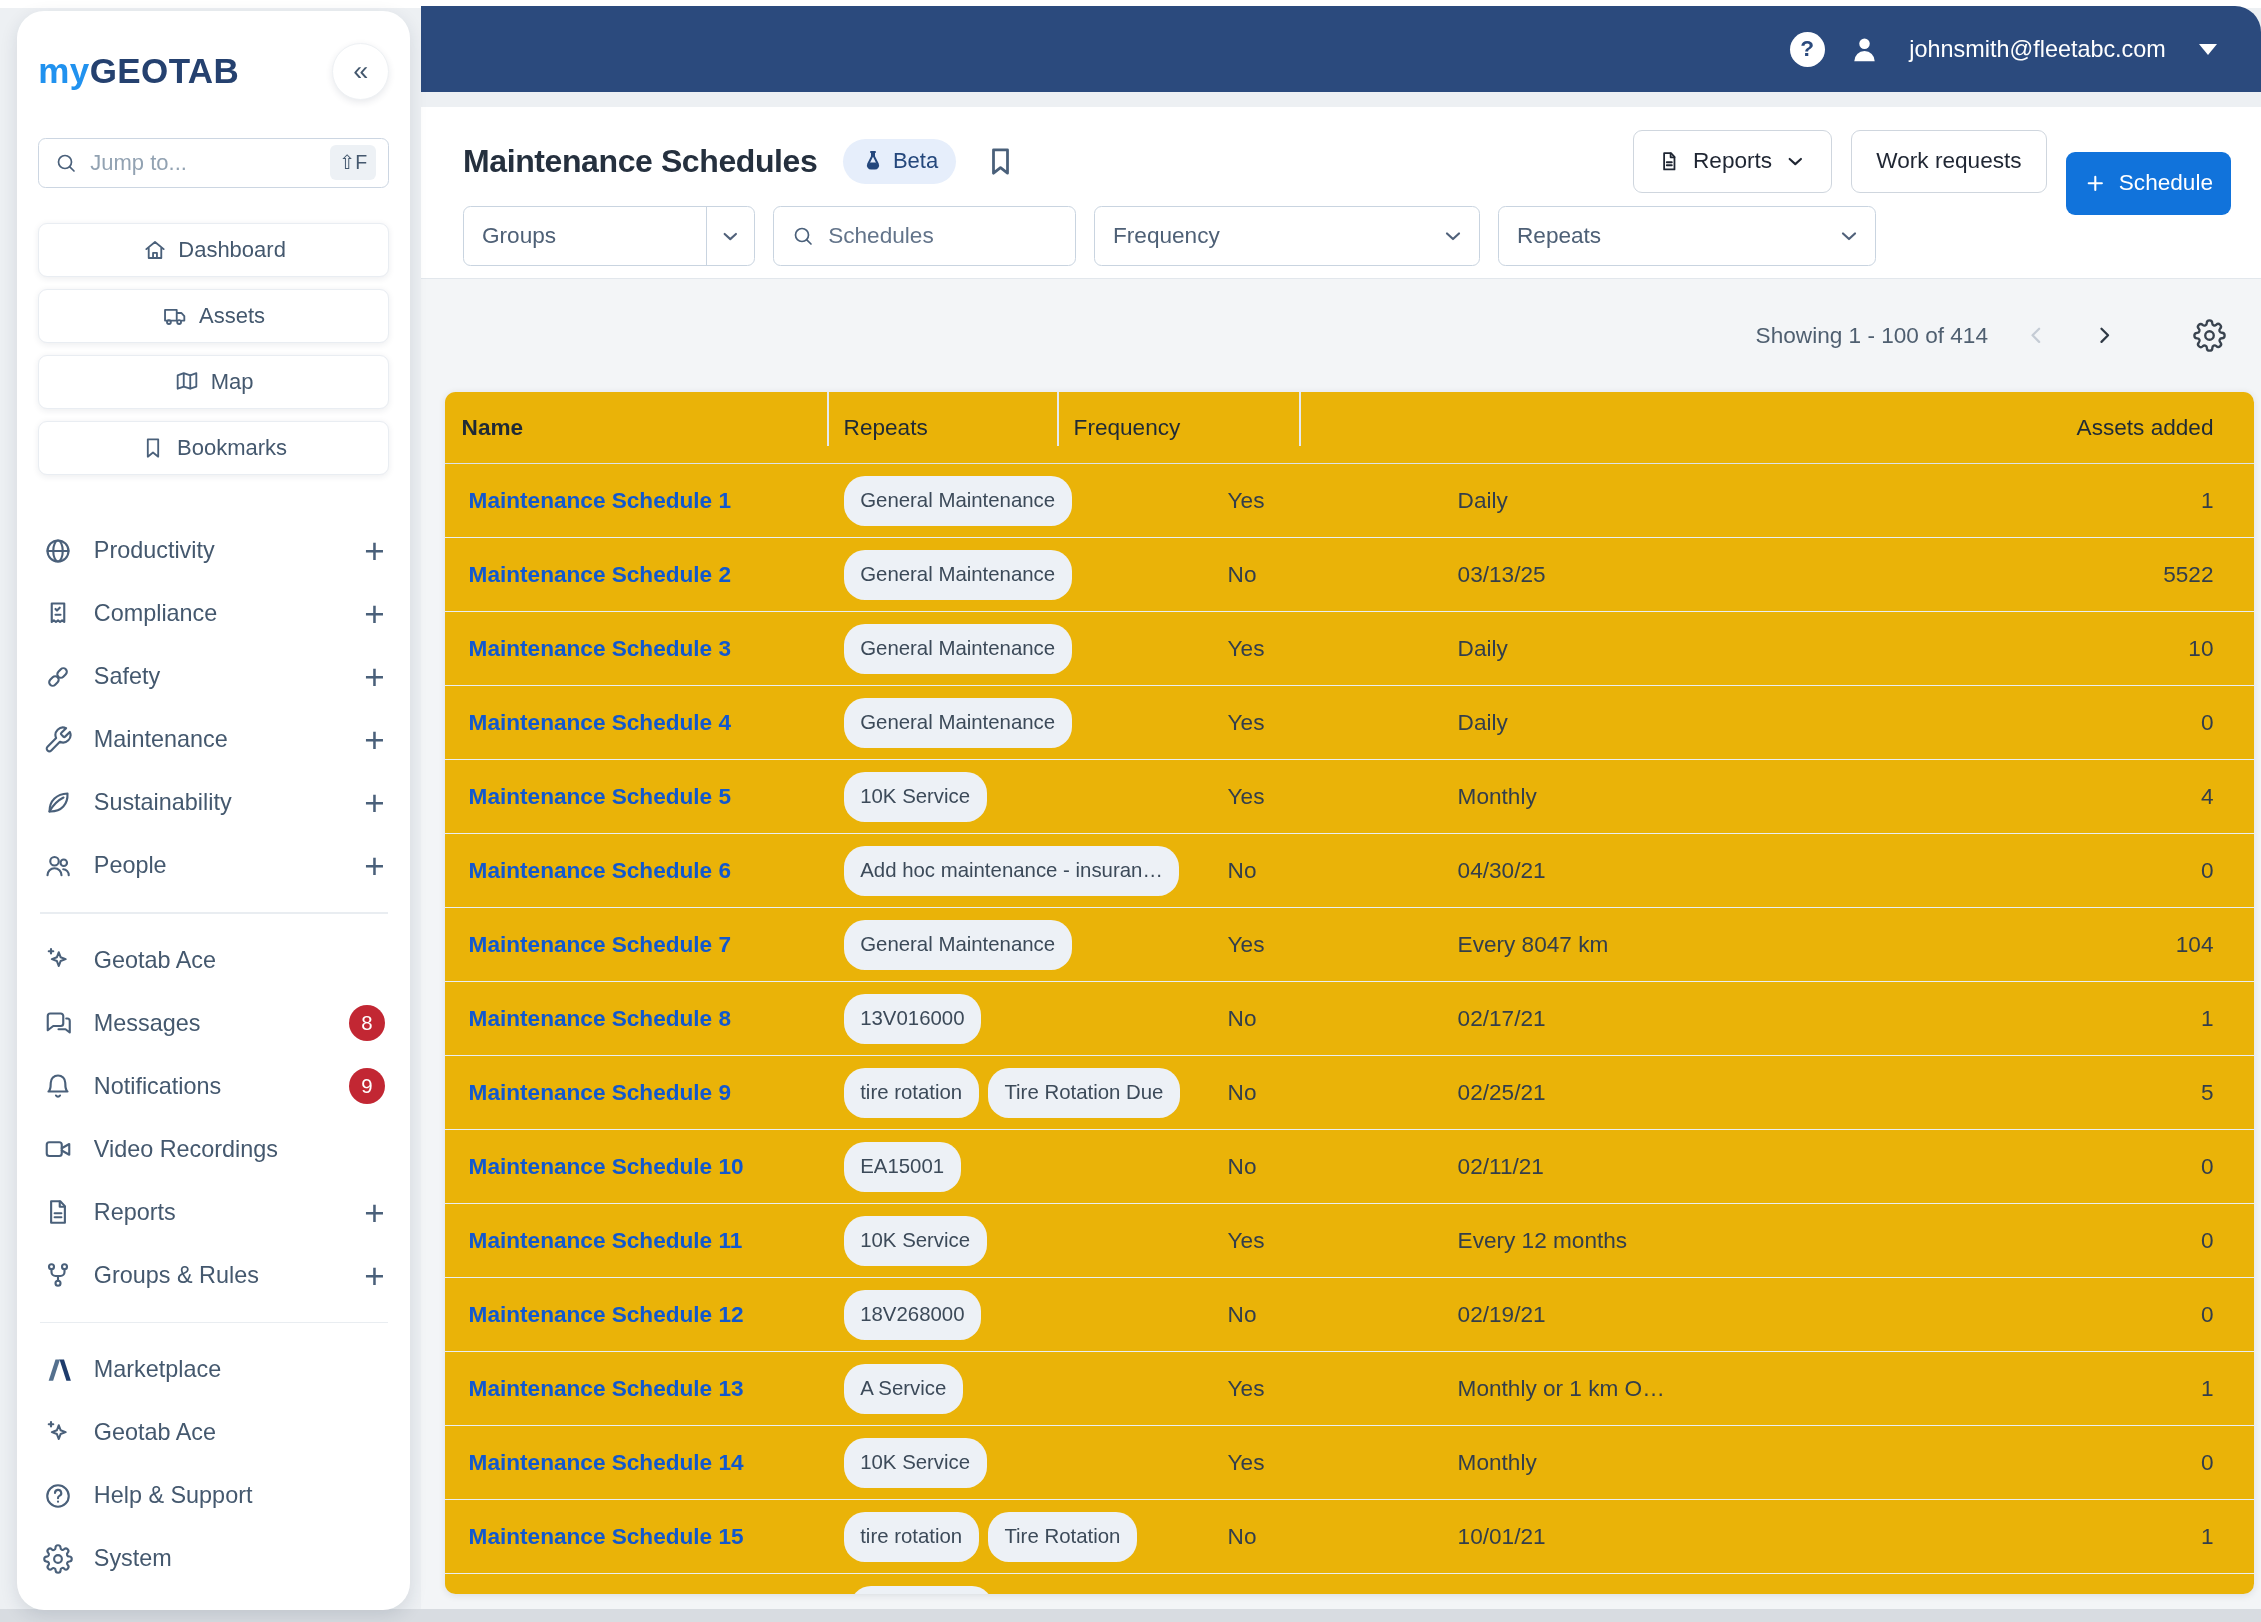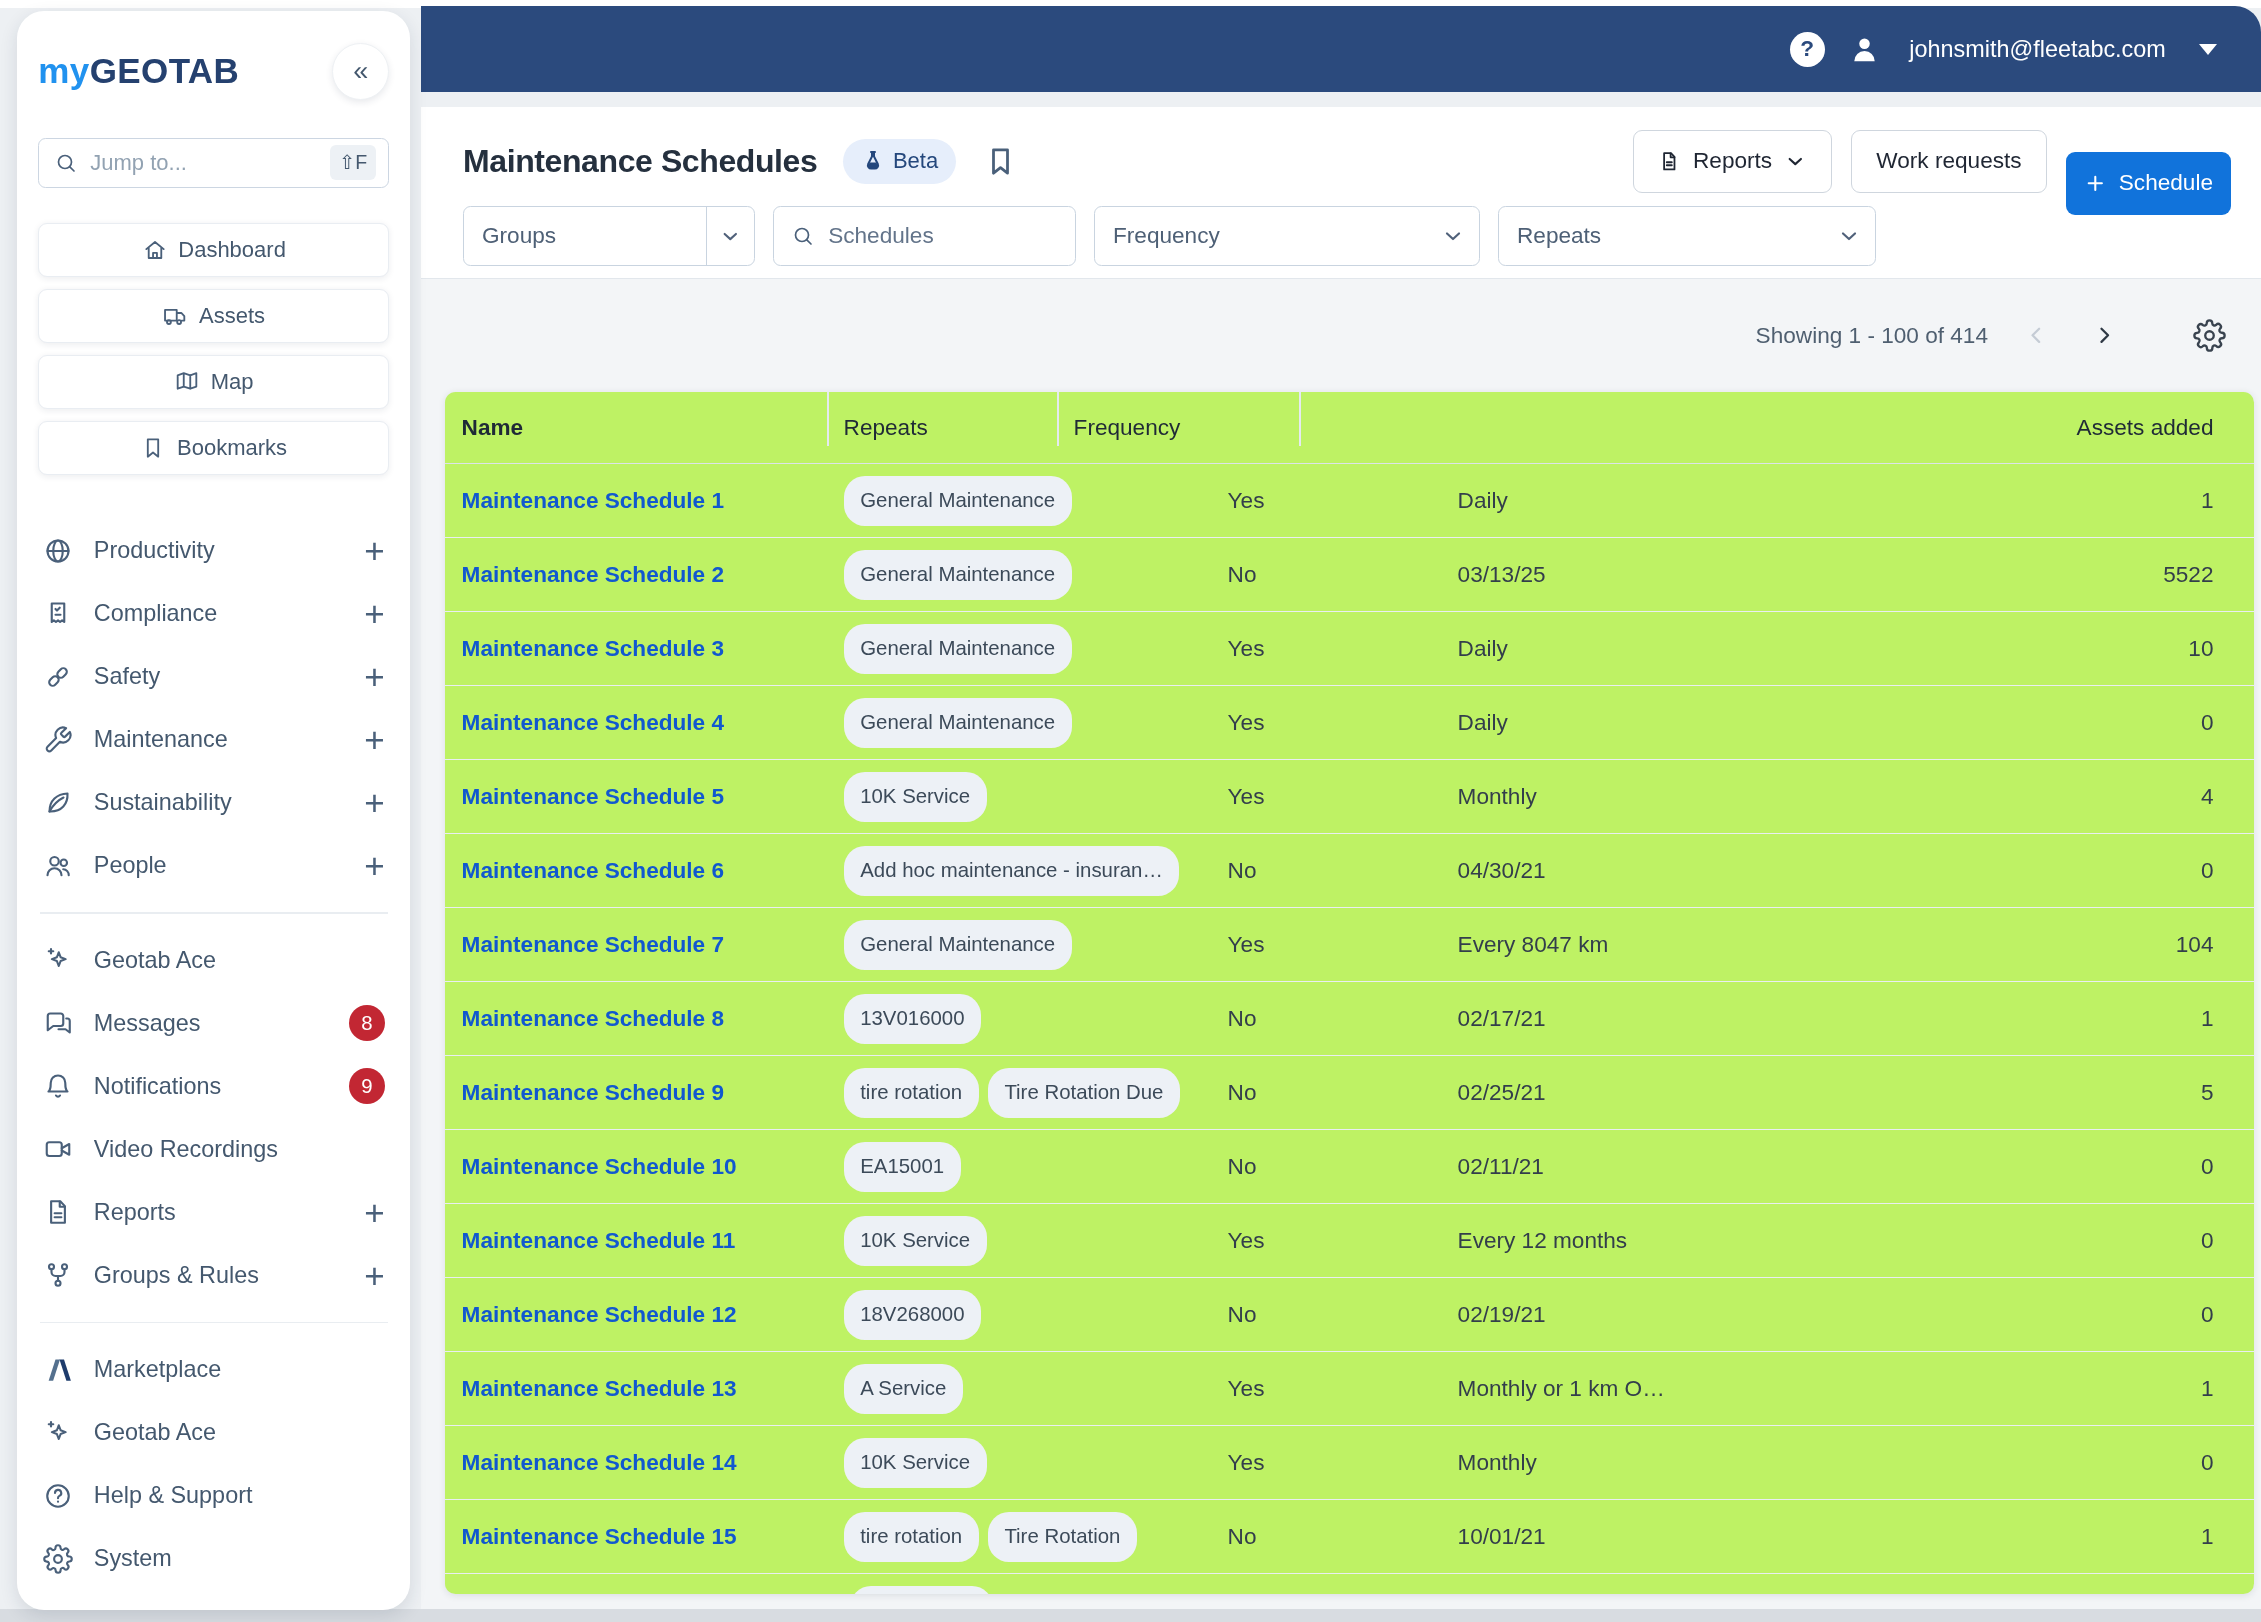--- a/index.html
+++ b/index.html
@@ -81,36 +81,36 @@
   .showing{color:#4f5f70;font-size:22.6px;}
   .pg-btn{width:33px;height:33px;display:flex;align-items:center;justify-content:center;cursor:pointer;}
   .pg-btn svg{width:22.6px;height:22.6px;}
   .pg-prev{margin-left:32px;color:#c5ccd5;}
   .pg-next{margin-left:35px;color:#2f3945;}
   .gear-btn{margin-left:72px;color:#39434f;}
   .gear-btn svg{width:33px;height:33px;}
 
   
   .table-card{
-    margin:0 7.5px 0 24px;height:1202px;background:#bef264;border-radius:10.6px;
+    margin:0 7.5px 0 24px;height:1202px;background:#eab308;border-radius:10.6px;
     box-shadow:0 1.5px 7.5px rgba(25,39,58,.10);overflow:hidden;display:flex;flex-direction:column;
   }
   .thead{display:flex;height:72px;align-items:center;border-bottom:1.5px solid #dce3ea;flex:none;}
   .hcell{font-size:22.6px;color:#1f2a36;padding-left:16.6px;position:relative;height:100%;
     display:flex;align-items:center;}
   .hcell + .hcell::before{content:'';position:absolute;left:0;top:0;height:54px;width:1.5px;background:#e5eaf0;}
   .c-name{width:382px;flex:none;}
   .c-cat{width:384px;flex:none;}
   .c-rep{width:230px;flex:none;}
   .c-freq{width:233px;flex:none;}
   .c-assets{flex:1;text-align:right;padding-right:40px;justify-content:flex-end;display:flex;align-items:center;margin-left:9px;}
   .h-name{font-weight:700;}
   .trow{display:flex;height:74px;align-items:center;border-bottom:1.5px solid var(--line);flex:none;}
   .cell{font-size:22.6px;color:var(--cell);padding-left:16.6px;display:flex;align-items:center;overflow:hidden;}
-  .slink{color:var(--link);font-weight:700;cursor:pointer;white-space:nowrap;}
+  .slink{color:var(--link);font-weight:700;cursor:pointer;white-space:nowrap;margin-left:7px;}
   .chip{display:inline-flex;align-items:center;height:50px;border-radius:21px;background:var(--chipbg);
     color:#3c4a59;font-size:20.4px;padding:0 16.6px;margin-right:9px;white-space:nowrap;flex:none;}
   .trow.partial{height:22.6px;border-bottom:none;overflow:hidden;align-items:flex-start;}
   .trow.partial .sliver{margin-left:405px;margin-top:12px;width:143px;}
 
   
   .sidebar{
     position:absolute;left:17.3px;top:10.6px;width:393px;height:1599px;z-index:5;
     background:#fff;border-radius:27px;box-shadow:0 6px 18px rgba(27,43,65,.12);
     display:flex;flex-direction:column;padding:0 21px;

